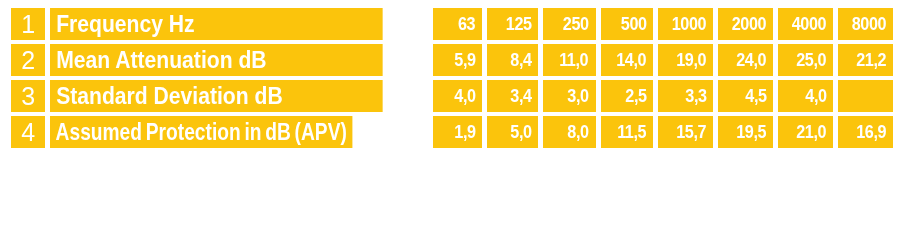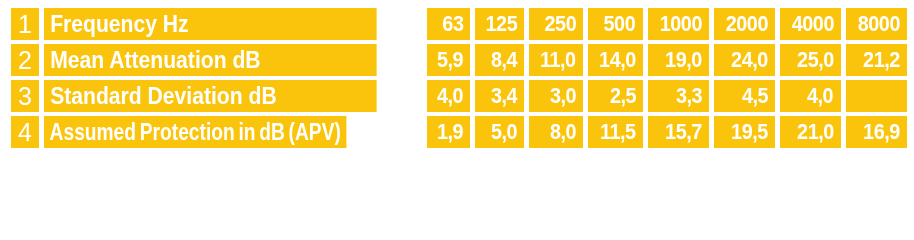--- a/index.html
+++ b/index.html
@@ -56,21 +56,21 @@
     transform: scaleX(0.80);
     word-spacing: -2px;
   }
   .label-inner {
     display: block;
   }
 
   .cell-value {
     width: 43px;
     text-align: right;
-    font-size: 22px;
+    font-size: 18px;
     font-weight: bold;
     font-stretch: condensed;
     letter-spacing: -0.5px;
   }
   .value-inner {
     display: inline-block;
     transform: scaleX(0.90);
     transform-origin: right center;
   }
 </style>

